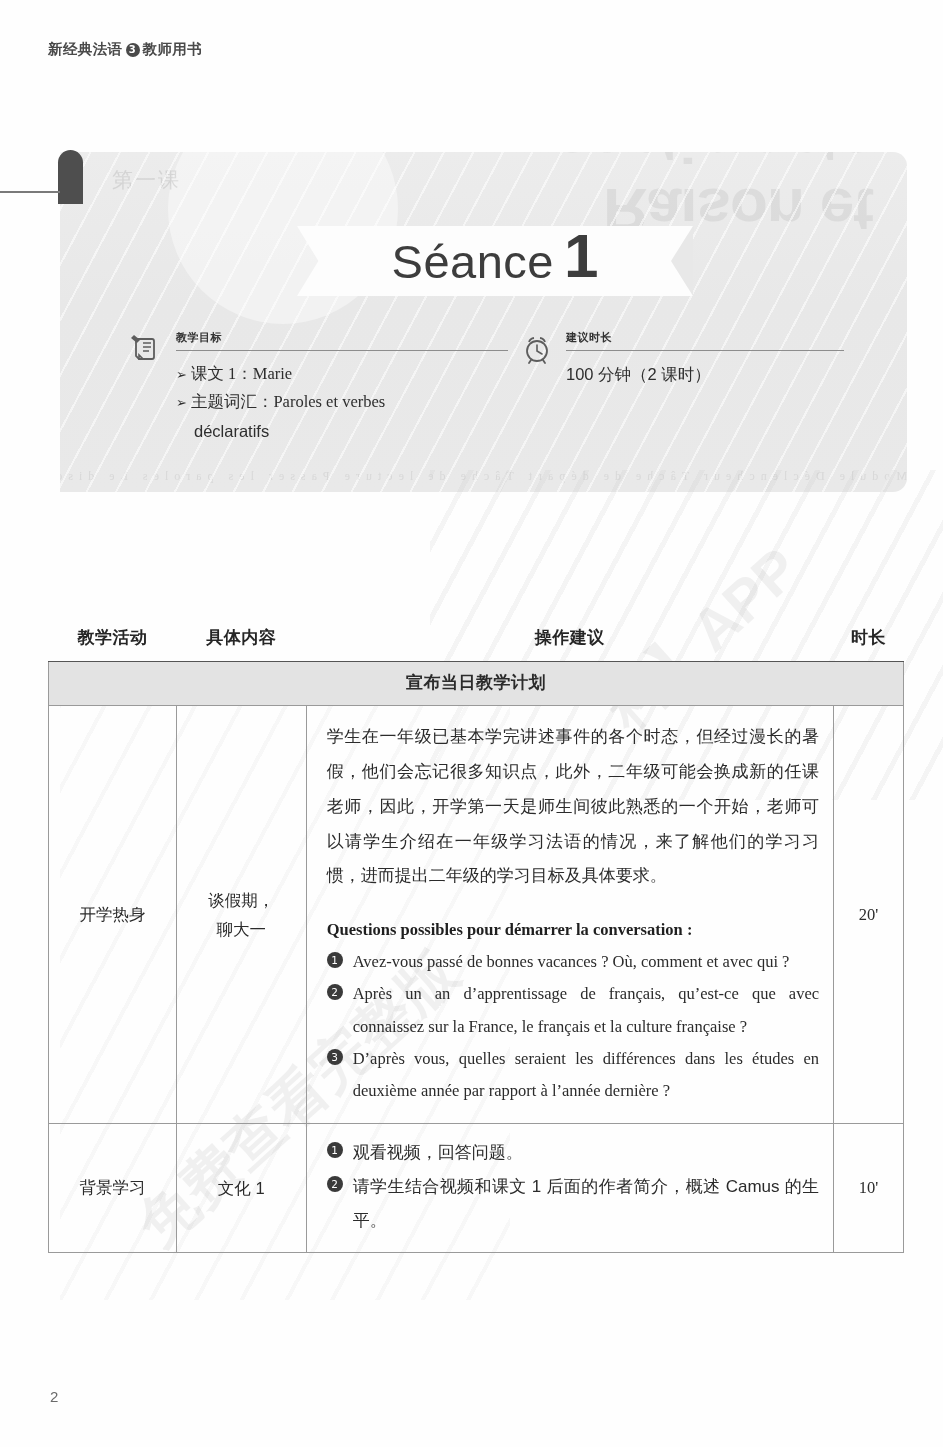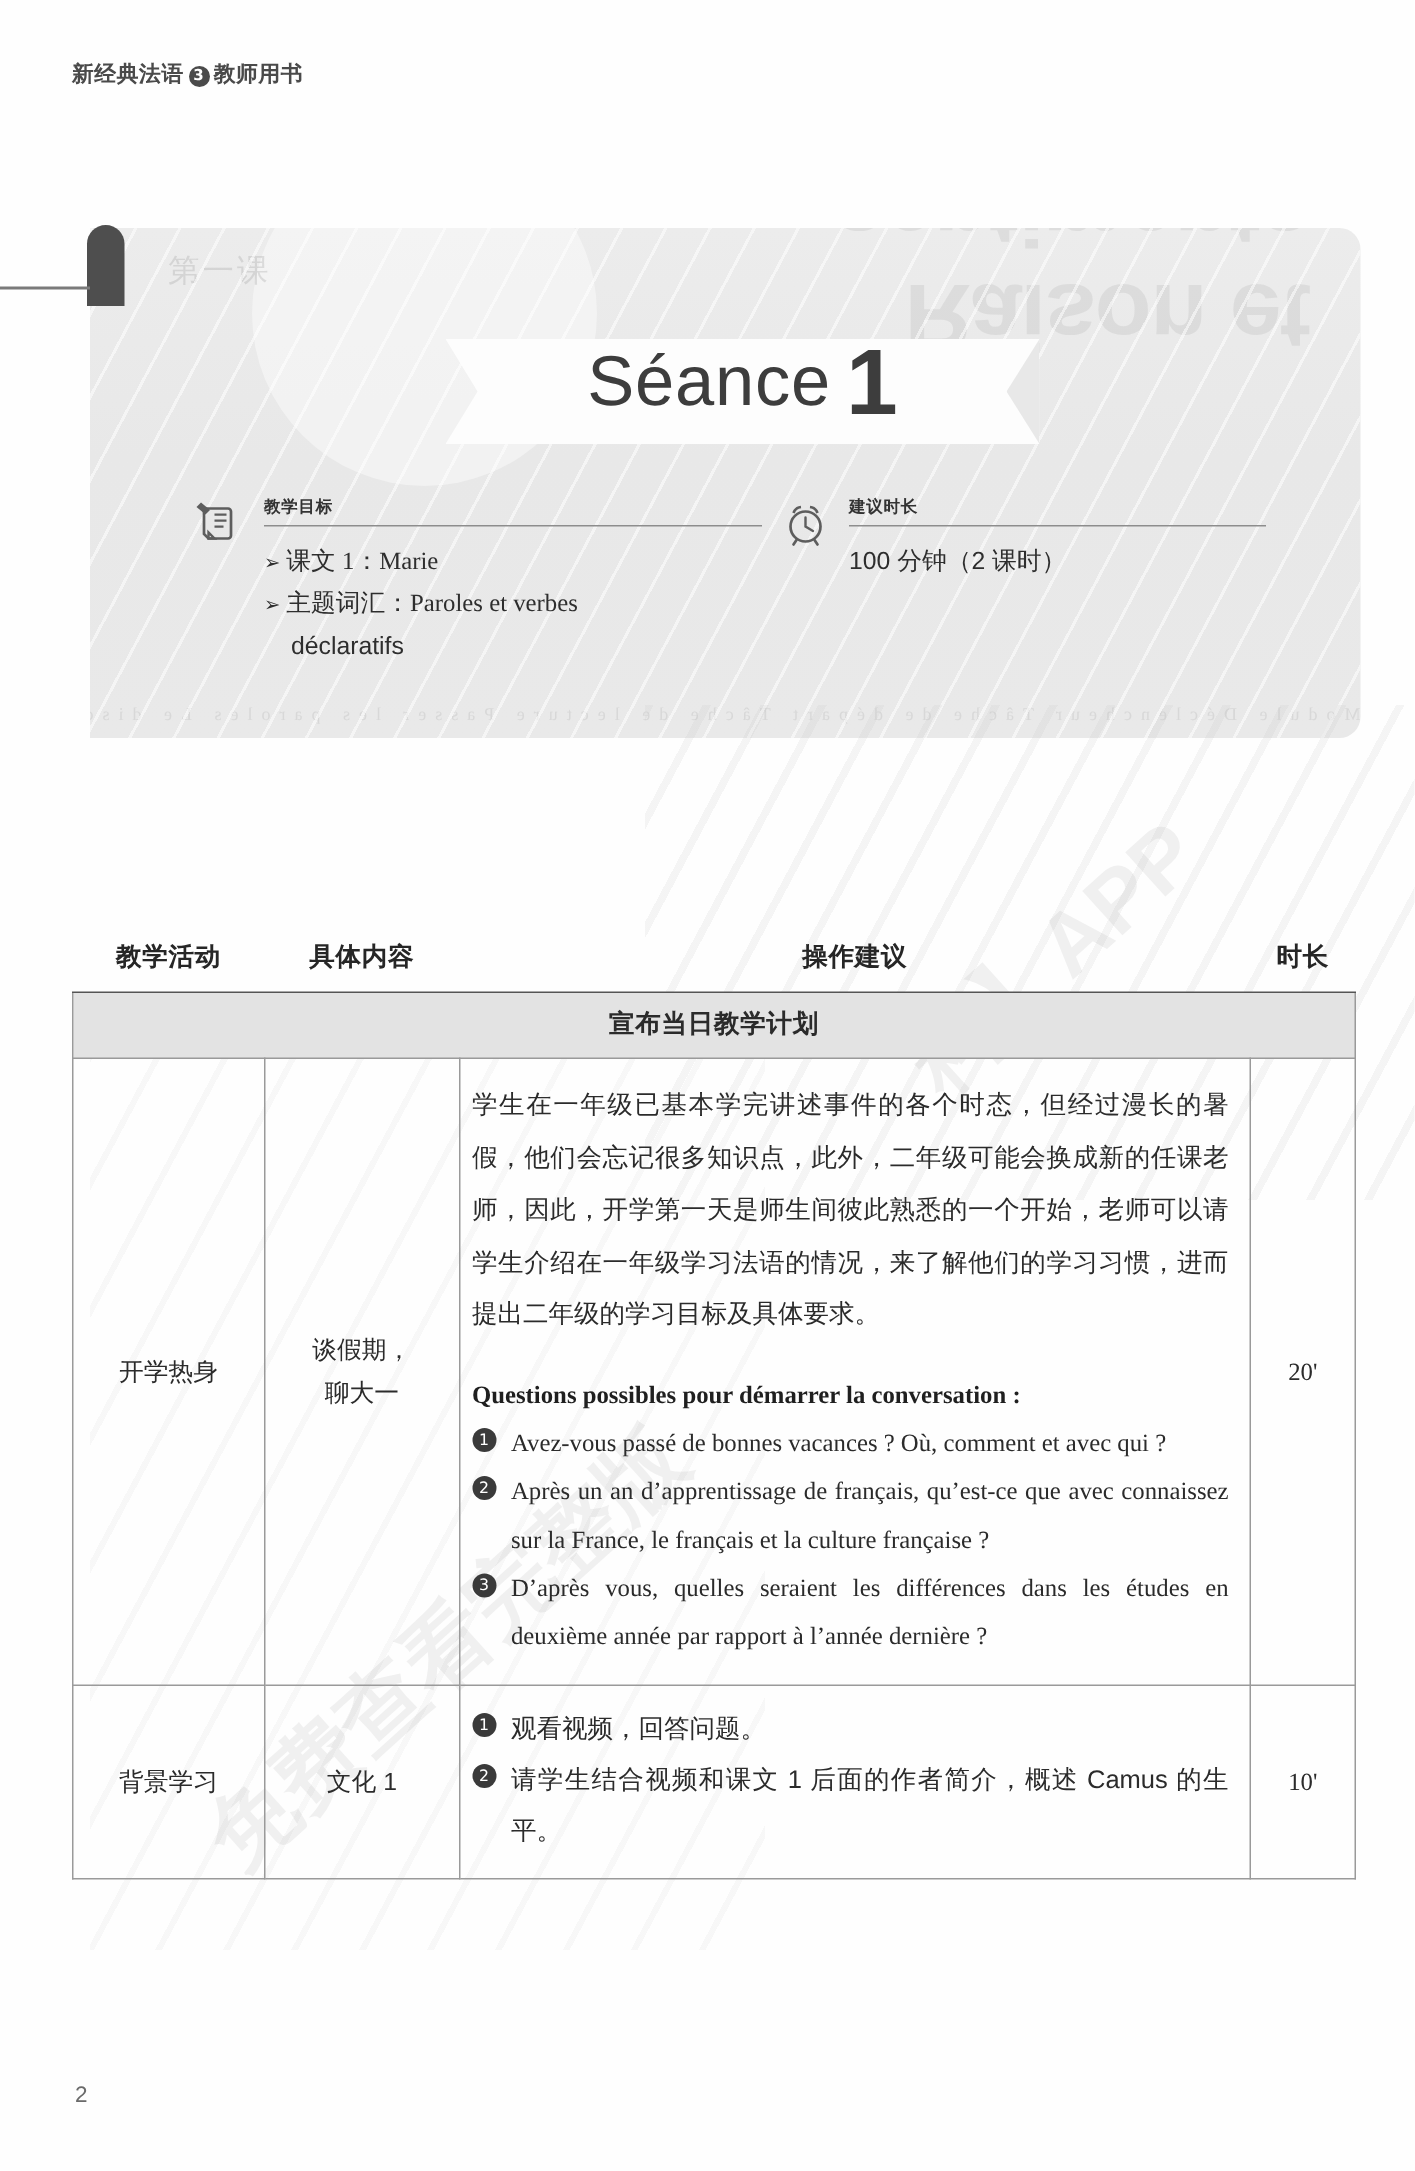--- a/index.html
+++ b/index.html
@@ -143,21 +143,21 @@
   .ribbon::before {
     content: "";
     position: absolute;
     right: 0; top: 0;
     width: 22px; height: 70px;
     background: #e8e8e8;
     clip-path: polygon(100% 0, 100% 100%, 0 50%);
   }
   .ribbon-inner {
     display: flex;
-    align-items: flex-start;
+    align-items: center;
     gap: 10px;
     font-family: "Liberation Sans", "DejaVu Sans", sans-serif;
     color: #3d3d3d;
   }
   .ribbon-word { font-size: 47px; font-weight: 400; letter-spacing: .5px; }
   .ribbon-num  { font-size: 62px; font-weight: 700; position: relative; top: -6px; }
 
   
   .info-row {
     position: absolute;
@@ -285,21 +285,21 @@
     font-size: 17px;
     font-weight: 700;
     padding: 9px 0 11px;
     letter-spacing: .5px;
   }
 
   .cell-center { text-align: center; font-family: "Liberation Sans","DejaVu Sans",sans-serif; font-size: 17px; }
   .cell-c2 { text-align: center; line-height: 1.75; font-family: "Liberation Sans","DejaVu Sans",sans-serif; font-size: 17px; }
   .cell-dur { text-align: center; font-family: "Liberation Serif", serif; font-size: 16.5px; }
 
-  .cell-main { padding: 14px 14px 16px 8px; }
+  .cell-main { padding: 14px 14px 16px 20px; }
 
   .para-cn {
     font-family: "Liberation Sans", "DejaVu Sans", sans-serif;
     font-size: 17px;
     line-height: 2.05;
     text-align: justify;
     color: #2b2b2b;
     text-indent: 0;
   }
   .qheading {

